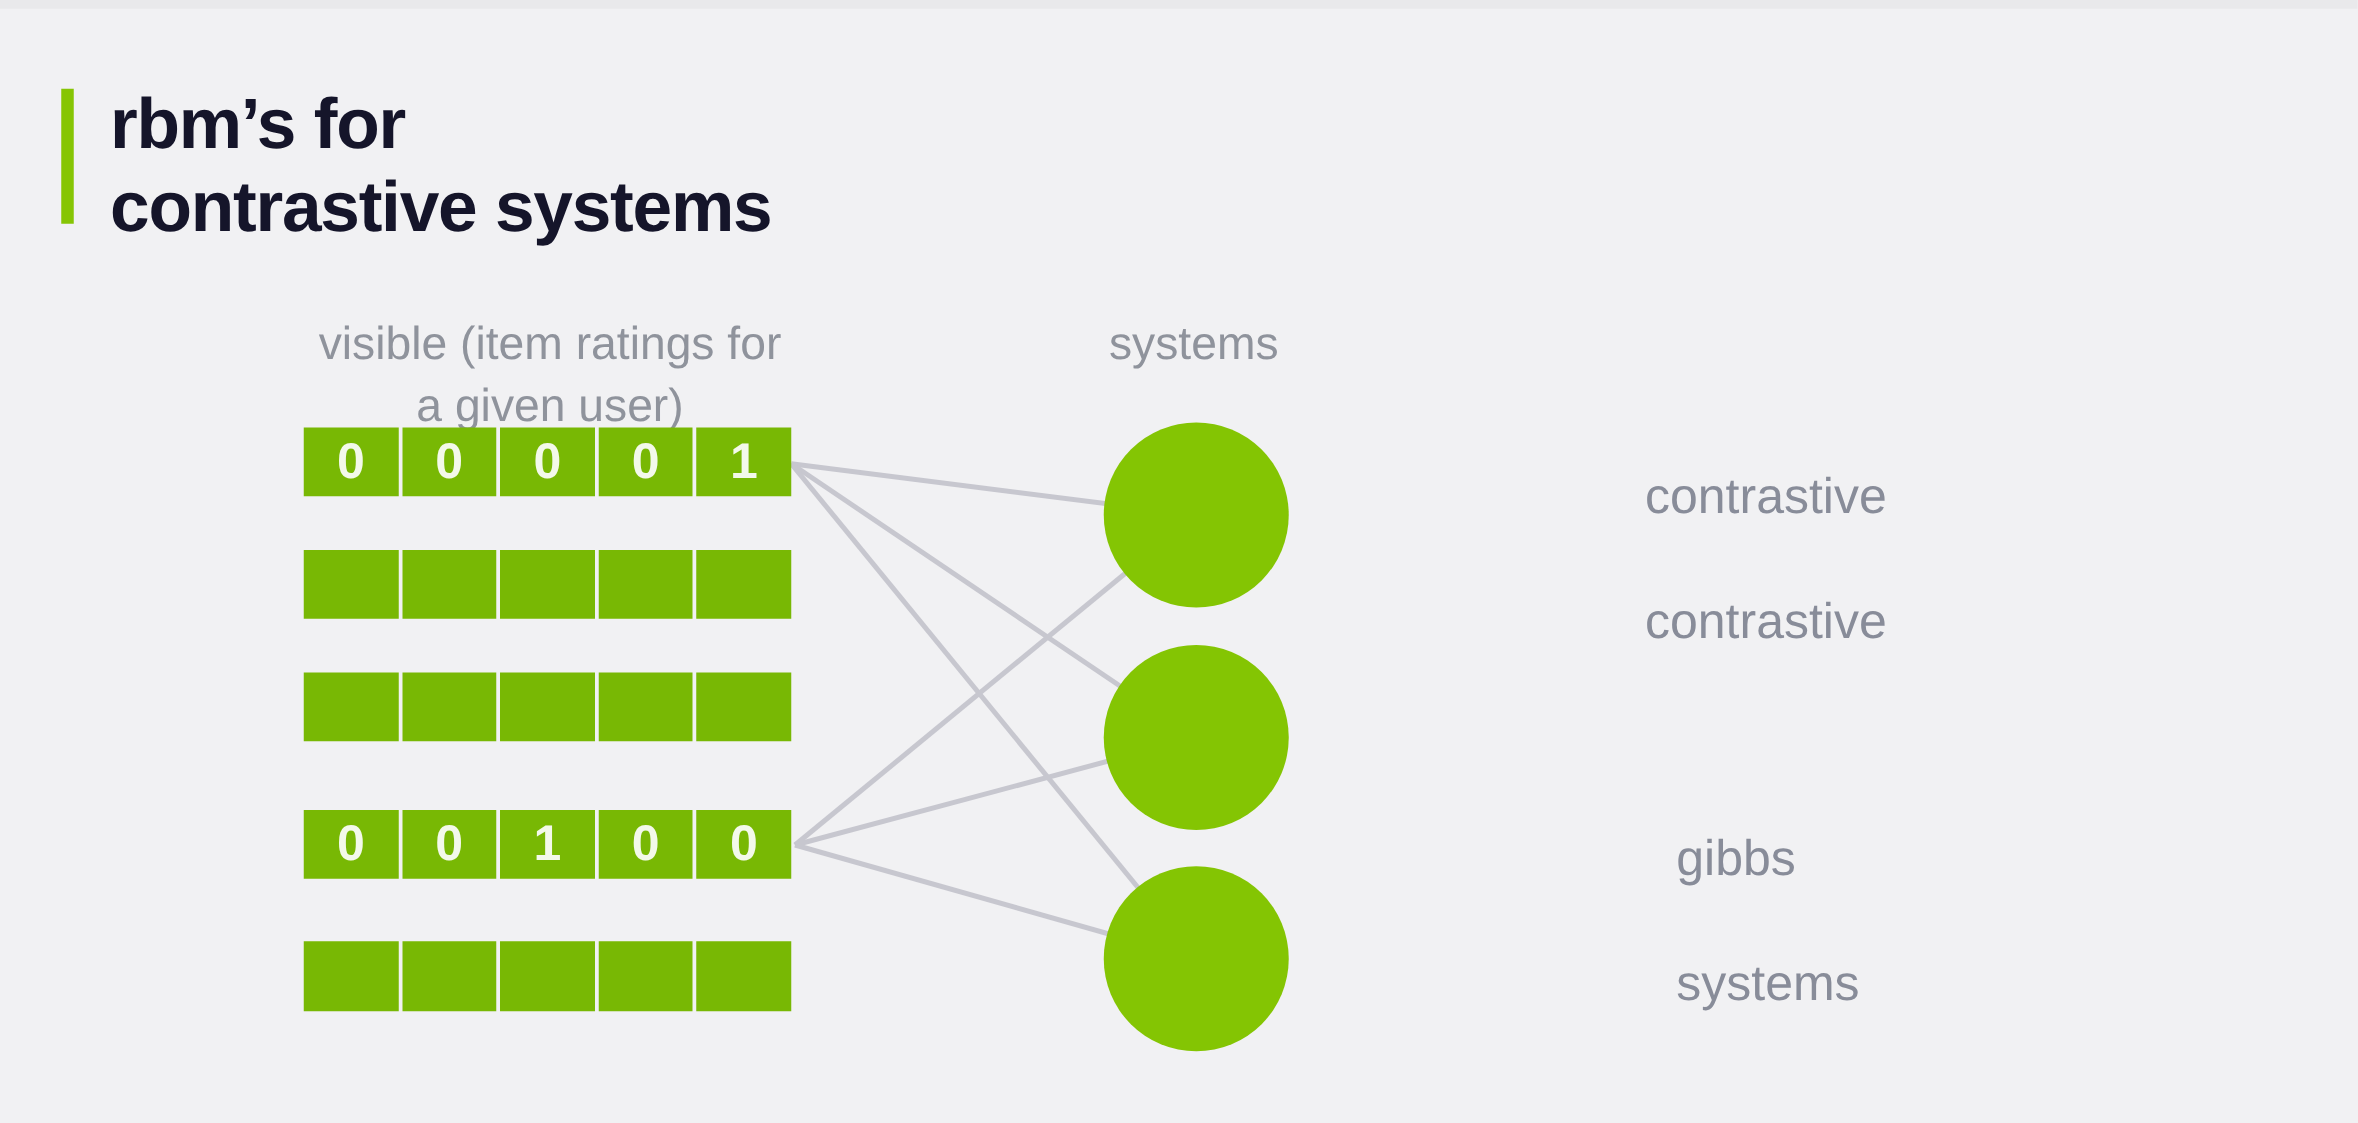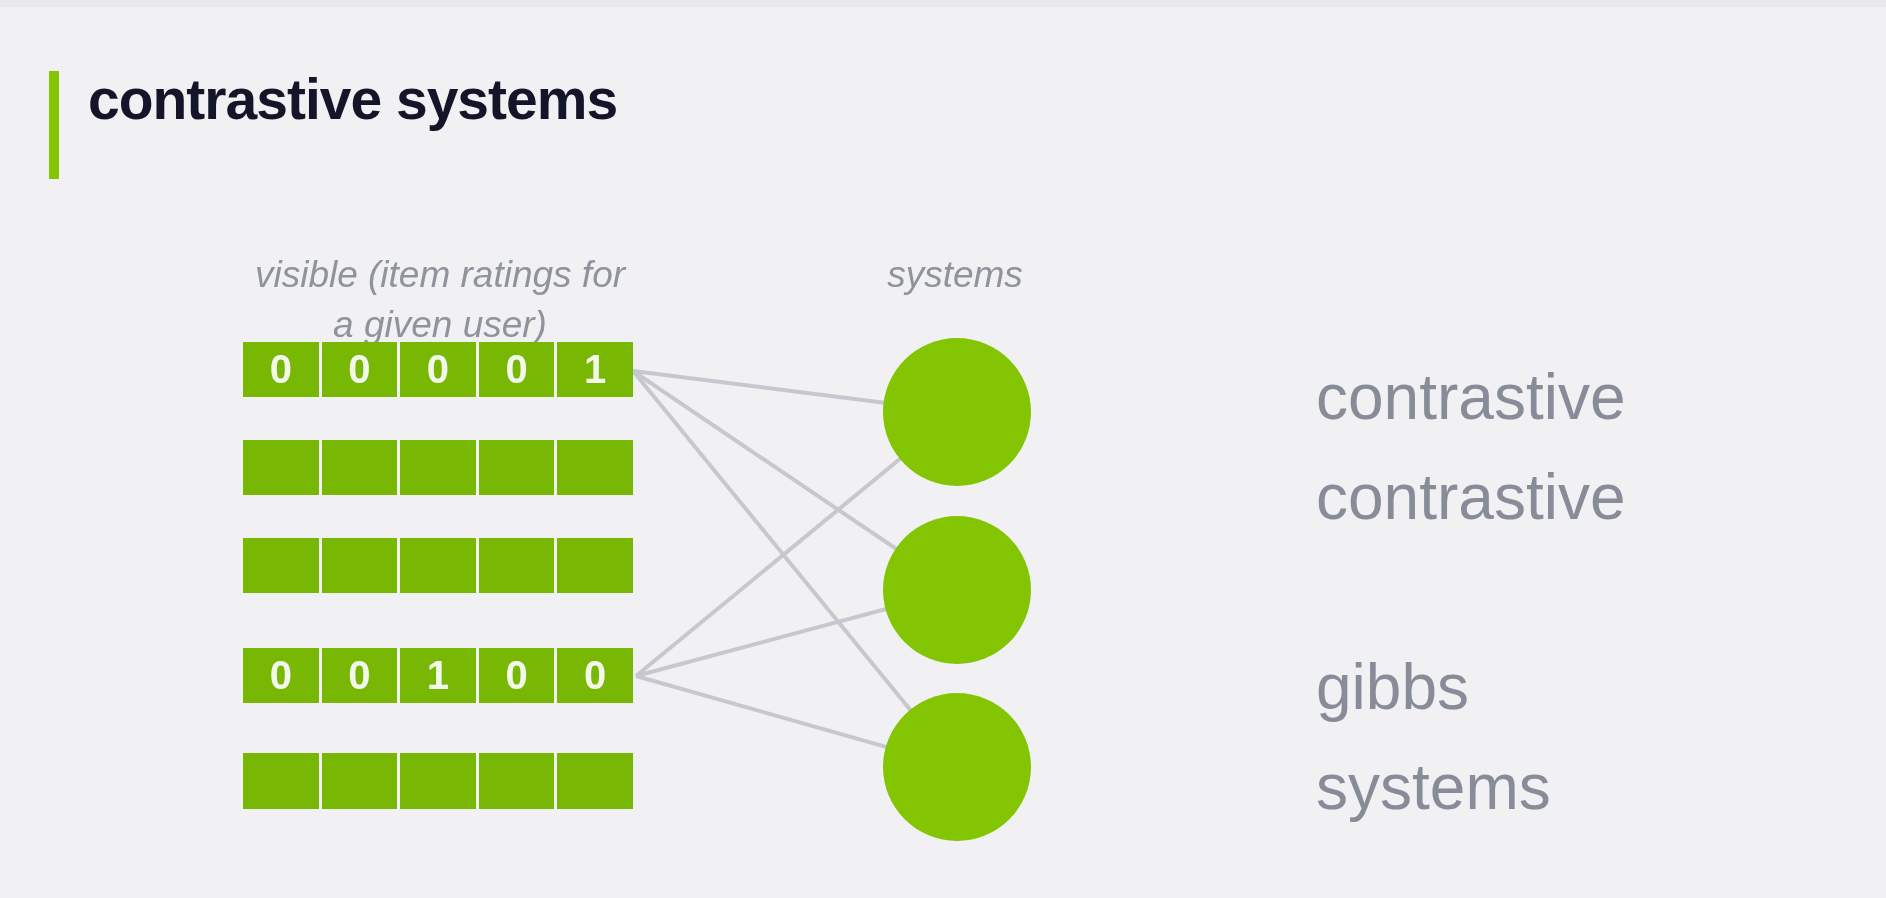--- a/index.html
+++ b/index.html
@@ -17,54 +17,55 @@
   .stage{position:relative;width:1886px;height:898px;background:var(--background);}
   .top-strip{position:absolute;left:0;top:0;width:1886px;height:7px;background:var(--top-strip);}
   .accent-bar{position:absolute;left:49px;top:71px;width:10px;height:108px;background:var(--accent-green);}
   .title{
     position:absolute;left:88px;top:66px;
     font-size:57px;font-weight:bold;line-height:67px;letter-spacing:-1px;
     color:var(--title-text);white-space:nowrap;
   }
   .label{
     position:absolute;color:var(--label-gray);
-    font-size:37px;line-height:50px;text-align:center;white-space:nowrap;font-style:italic;
+    font-size:37px;line-height:50px;text-align:center;white-space:nowrap;
   }
   .visible-label{left:190px;top:250px;width:500px;}
   .hidden-label{left:855px;top:250px;width:200px;}
   .vrow{
     position:absolute;left:243px;width:390px;height:55px;
     display:flex;gap:3px;
   }
   .vrow .cell{
     flex:1;background:var(--cell-green);
     display:flex;align-items:center;justify-content:center;
     color:var(--digit-color);font-size:40px;font-weight:bold;
   }
   .row-1{top:342px;} .row-2{top:440px;} .row-3{top:538px;} .row-4{top:648px;} .row-5{top:753px;height:56px;}
   svg.net{position:absolute;left:0;top:0;width:1886px;height:898px;pointer-events:none;}
   svg.net line{stroke:var(--connector-gray);stroke-width:4;}
   svg.net circle{fill:var(--circle-green);}
   .annotation{
     position:absolute;left:1316px;color:var(--annotation-gray);
-    font-size:64px;line-height:100px;white-space:nowrap;
+    font-size:40px;line-height:100px;white-space:nowrap;
   }
   .annotation-1{top:347px;}
-  .annotation-2{top:637px;}
+  .annotation-2{top:637px;margin-left:25px;}
 </style>
 </head>
 <body>
 
 <div class="stage">
 
   <div class="top-strip"></div>
 
   <div class="accent-bar"></div>
 
   <div class="title">
+    <div>rbm’s for</div>
     <div>contrastive systems</div>
   </div>
 
   <div class="label visible-label">
     <div>visible (item ratings for</div>
     <div>a given user)</div>
   </div>
 
   <div class="label hidden-label">systems</div>
 

